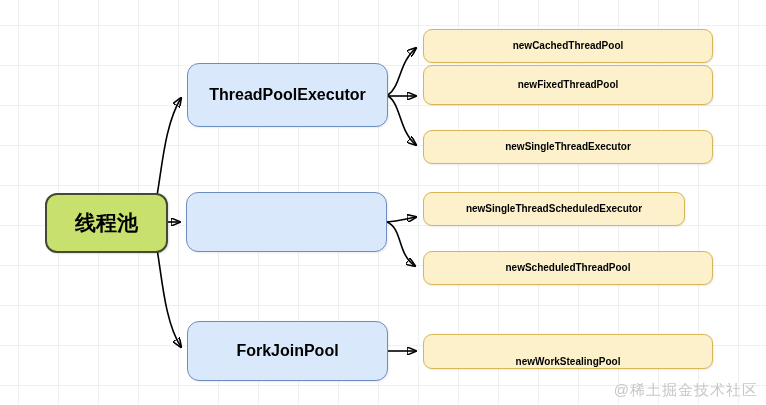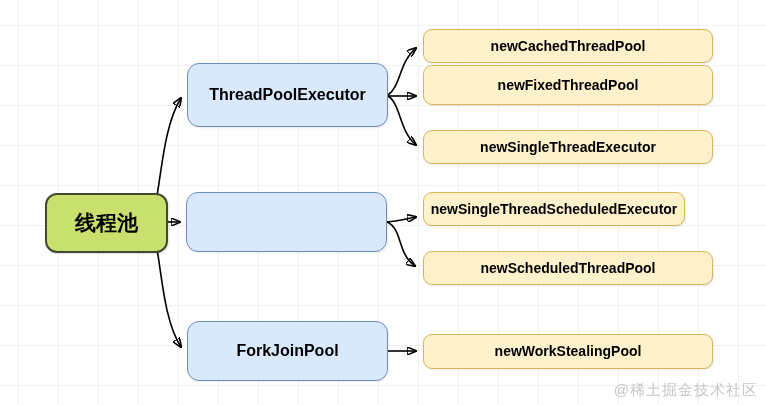--- a/index.html
+++ b/index.html
@@ -33,21 +33,21 @@
     border:1.5px solid var(--blue-stroke);
     border-radius:12px;
     font-size:16px;
     box-shadow:1px 1px 2px rgba(0,0,0,0.08);
     flex-direction:column;
   }
   .leaf-node{
     background:var(--yellow-fill);
     border:1.5px solid var(--yellow-stroke);
     border-radius:9px;
-    font-size:14px;
+    font-size:10px;
     box-shadow:1px 1px 2px rgba(0,0,0,0.08);
   }
   .edges{position:absolute;left:0;top:0;width:766px;height:405px;pointer-events:none;}
   .edges path{fill:none;stroke:#000;stroke-width:1.6px;}
   .watermark{
     position:absolute;right:8px;bottom:5px;
     font-size:15px;color:#c7c7c7;letter-spacing:1px;
     user-select:none;
     margin-left:25px;
   }
@@ -103,17 +103,17 @@
 </div>
 
 <div class="node leaf-node" style="left:423px;top:192px;width:262px;height:34px;">
   <span>newSingleThreadScheduledExecutor</span>
 </div>
 
 <div class="node leaf-node" style="left:423px;top:251px;width:290px;height:34px;">
   <span>newScheduledThreadPool</span>
 </div>
 
-<div class="node leaf-node" style="left:423px;top:334px;width:290px;height:35px;">
+<div class="node leaf-node" style="left:423px;top:334px;width:290px;height:35px;align-items:flex-end;">
   <span>newWorkStealingPool</span>
 </div>
 
 <div class="watermark">@稀土掘金技术社区</div>
 
 </body></html>

